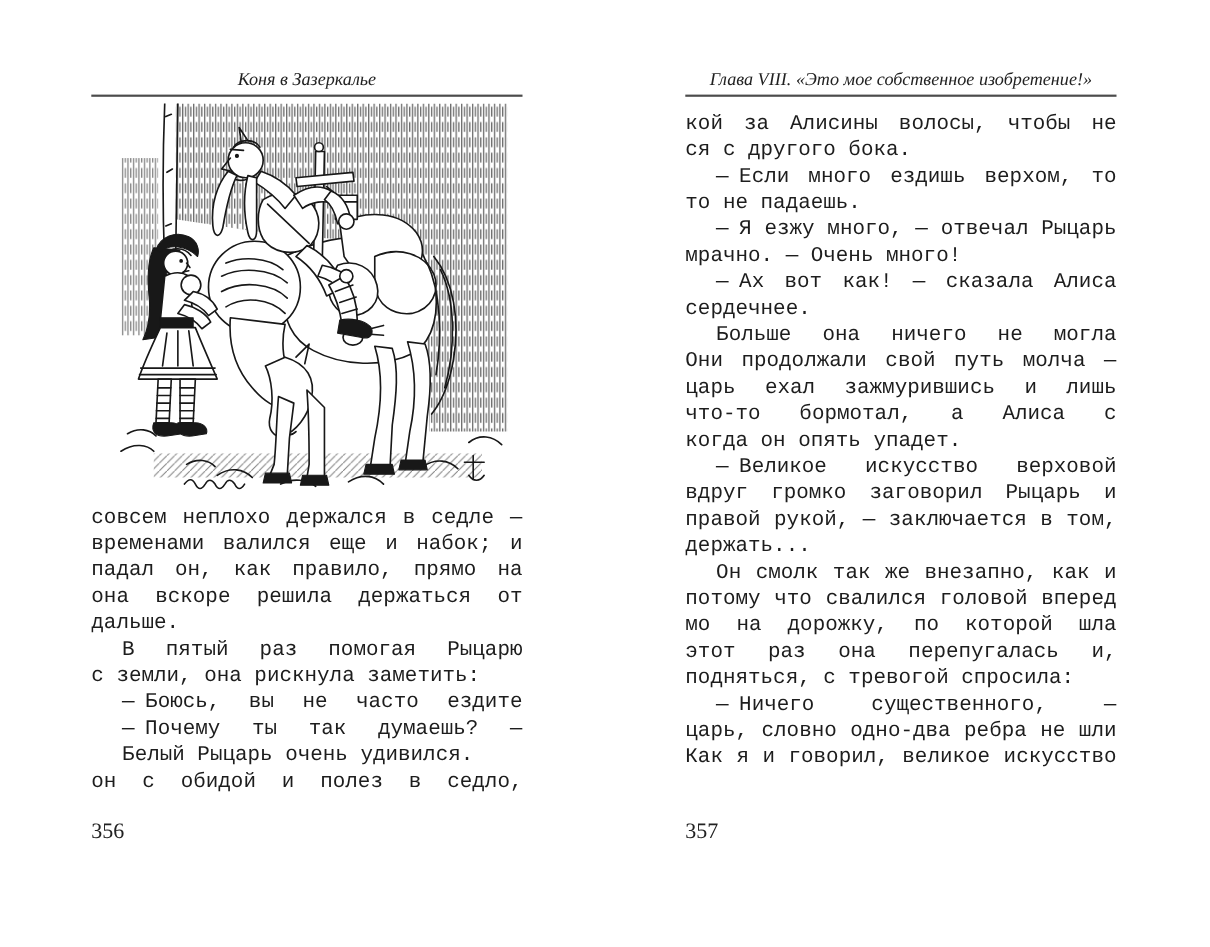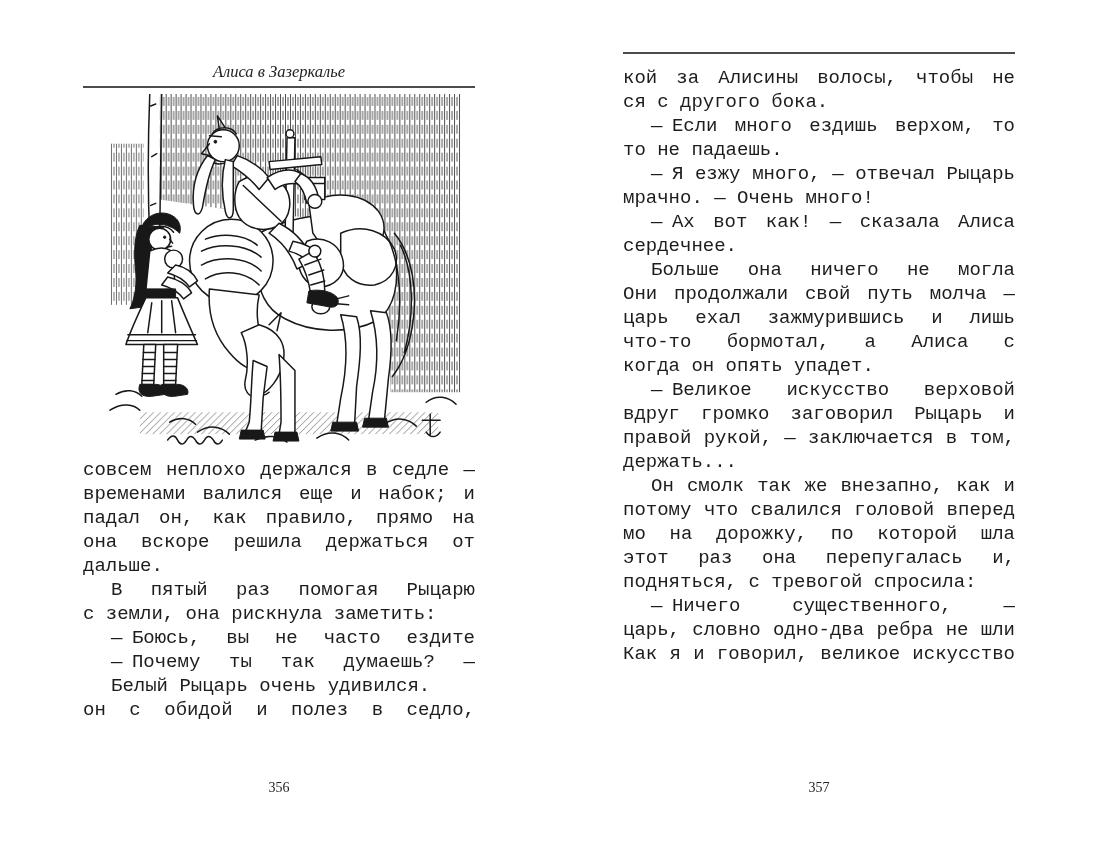--- a/index.html
+++ b/index.html
@@ -13,33 +13,33 @@
                 box-sizing:border-box;color:#222;}
   .head-rule{border-top:2px solid #4c4c4c;height:0;}
   .illustration-wrap{margin:6px 0 0 26px;width:353px;height:358px;}
   .illustration-wrap svg{display:block;width:353px;height:358px;}
   .lines{margin-top:12px;font-family:Liberation Mono, monospace;}
   .page-left .lines{margin-top:6px;}
   .line{font-size:19px;line-height:24px;height:24px;text-align:justify;text-align-last:justify;
         white-space:normal;overflow:hidden;}
   .line.end{text-align-last:left;}
   .line.ind{text-indent:28px;}
-  .page-number{position:absolute;top:693px;left:0;width:100%;text-align:center;
-               font-size:14px;color:#222;margin-top:35px;}
+  .page-number{position:absolute;top:693px;left:0;width:100%;
+               font-size:20px;color:#222;}
   .ink{stroke:#181818;fill:none;stroke-width:1.5;stroke-linecap:round;stroke-linejoin:round;}
   .ink-w{stroke:#181818;fill:#ffffff;stroke-width:1.5;stroke-linejoin:round;}
   .ink-b{stroke:#181818;fill:#181818;stroke-width:1;stroke-linejoin:round;}
 </style>
 </head>
 <body>
 
 <div class="stage">
 
   <div class="page page-left">
-    <div class="running-head">Алиса в Зазеркалье</div>
+    <div class="running-head">Коня в Зазеркалье</div>
     <div class="head-rule"></div>
 
     <div class="illustration-wrap">
       <svg viewBox="0 0 353 360" role="img" aria-label="Гравюра: Белый Рыцарь в доспехах валится вперед с Коня, Алиса стоит слева и смотрит">
         <defs>
           <pattern id="vh" width="5" height="14" patternUnits="userSpaceOnUse">
             <path d="M1.5 0 V14 M4 3 V12" stroke="#181818" stroke-width="0.9" fill="none"></path>
           </pattern>
           <pattern id="dh" width="7" height="7" patternUnits="userSpaceOnUse">
             <path d="M0 7 L7 0" stroke="#181818" stroke-width="0.9" fill="none"></path>
@@ -154,20 +154,21 @@
         <div class="line end">с земли, она рискнула заметить:</div>
         <div class="line ind end">— Боюсь, вы не часто ездите верхом.</div>
         <div class="line ind">— Почему ты так думаешь? — спросил</div>
         <div class="line ind end">Белый Рыцарь очень удивился.</div>
         <div class="line">он с обидой и полез в седло, держась ру-</div>
       </div>
     <div class="page-number">356</div>
   </div>
 
   <div class="page page-right">
+    <div class="running-head">Глава VIII. «Это мое собственное изобретение!»</div>
     <div class="head-rule"></div>
     <div class="lines">
         <div class="line">кой за Алисины волосы, чтобы не свалить-</div>
         <div class="line end">ся с другого бока.</div>
         <div class="line ind">— Если много ездишь верхом, то так час-</div>
         <div class="line end">то не падаешь.</div>
         <div class="line ind">— Я езжу много, — отвечал Рыцарь</div>
         <div class="line end">мрачно. — Очень много!</div>
         <div class="line ind">— Ах вот как! — сказала Алиса как могла</div>
         <div class="line end">сердечнее.</div>

